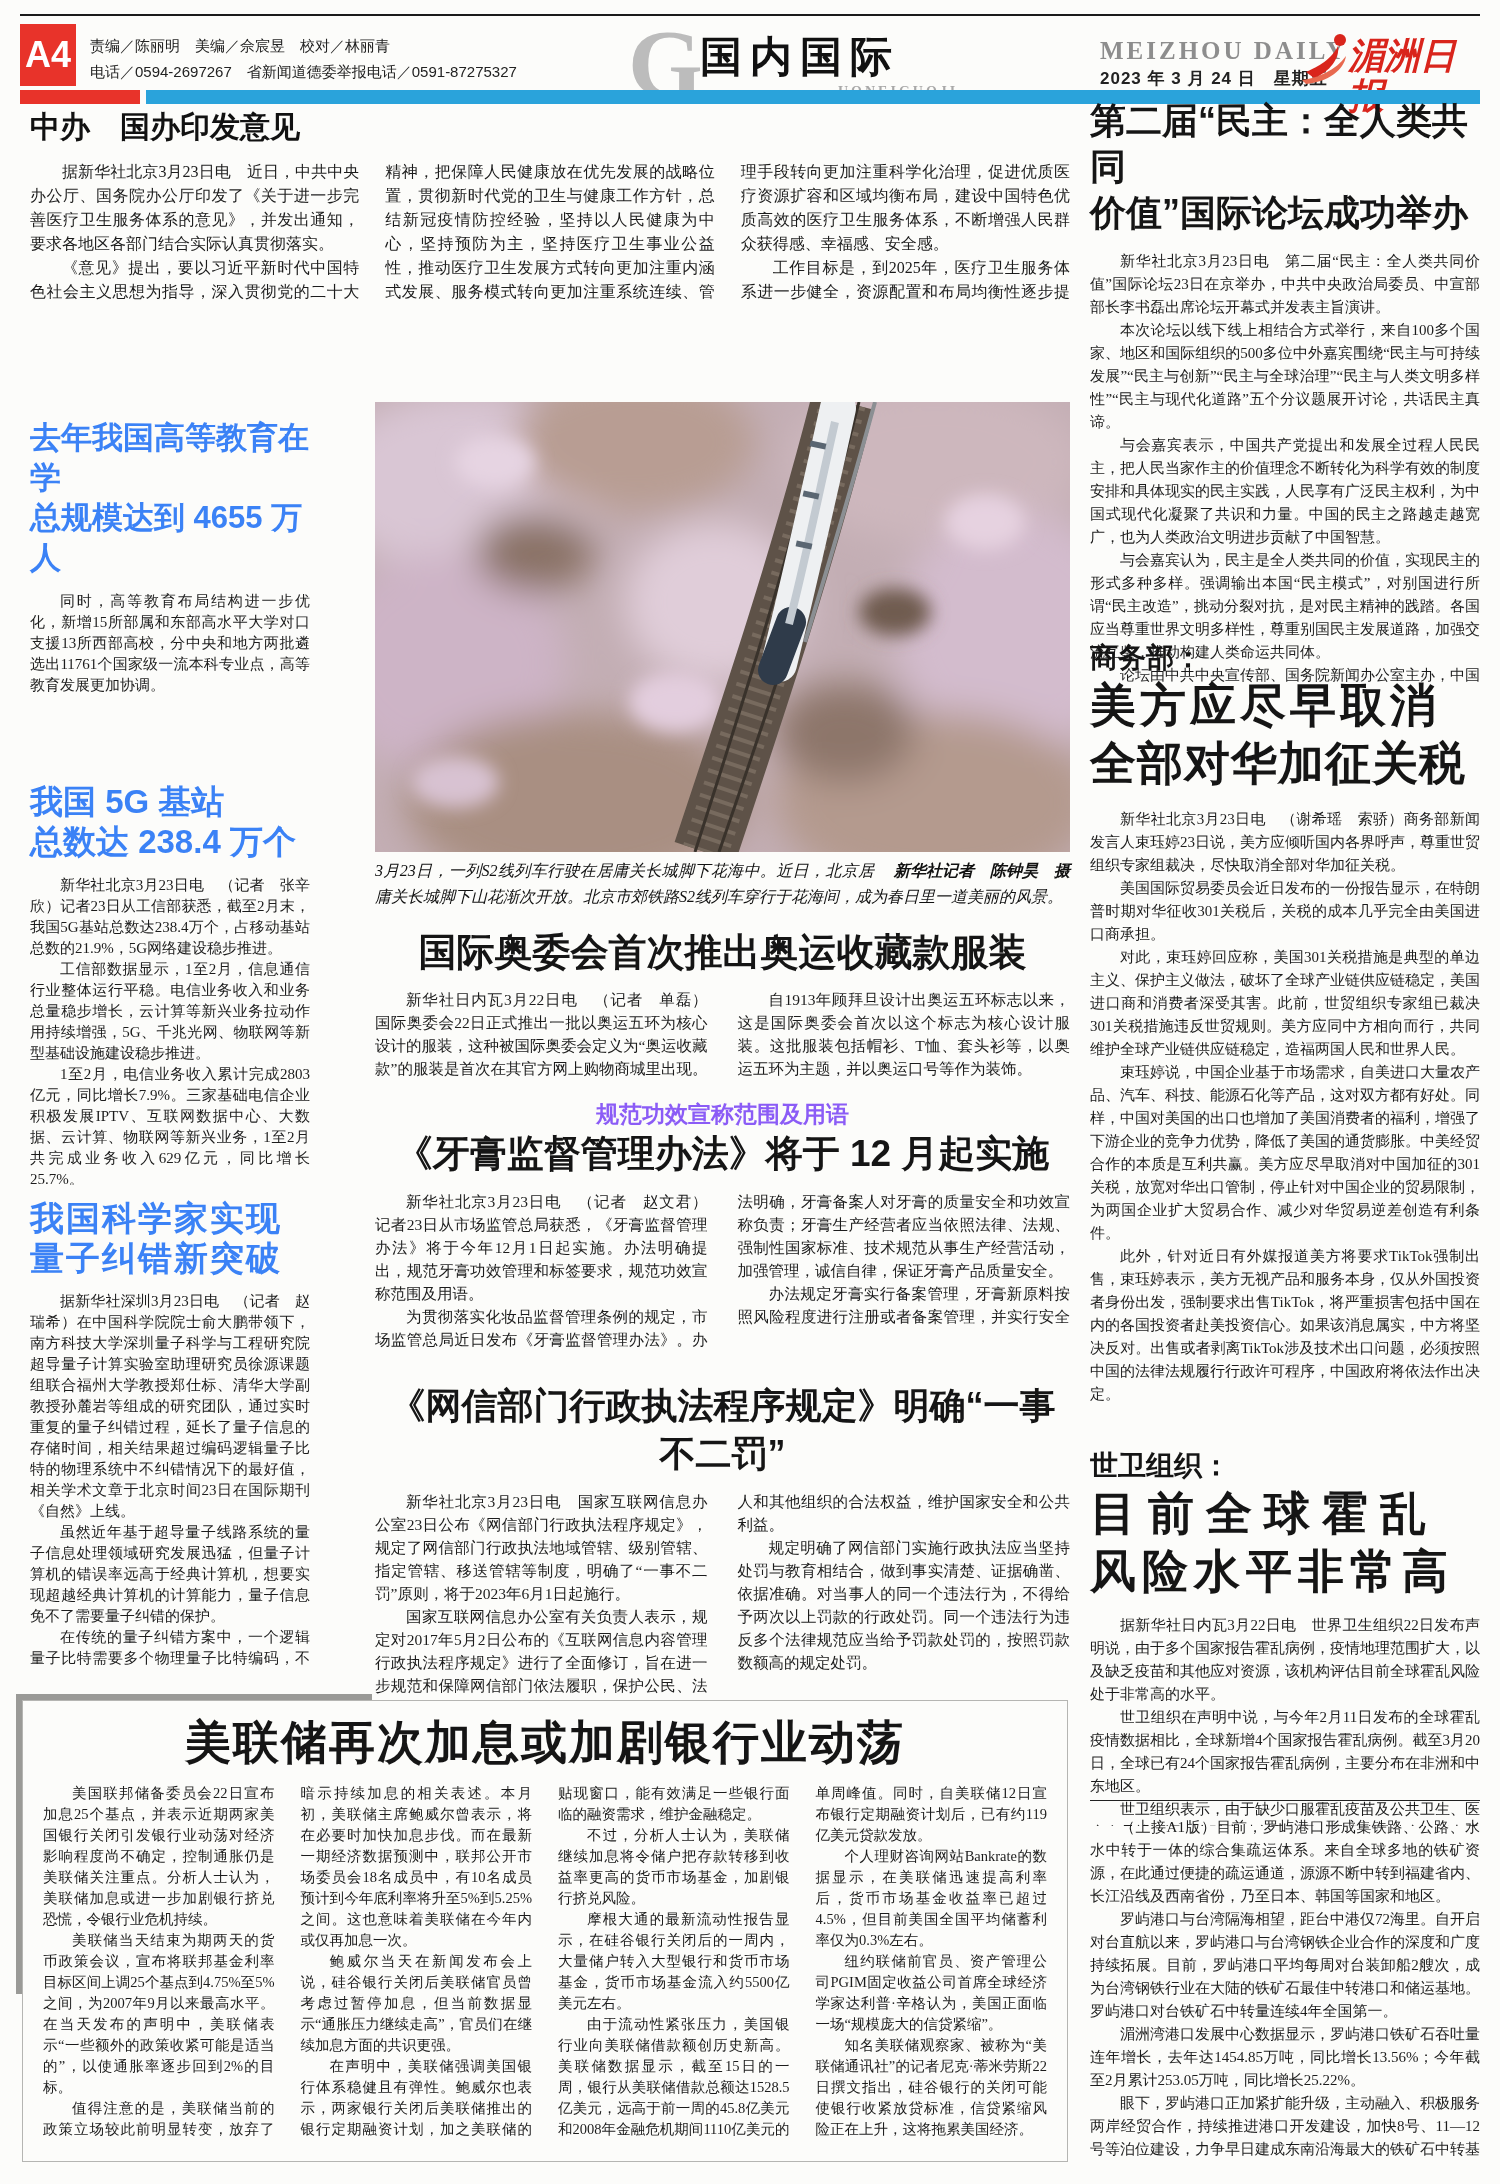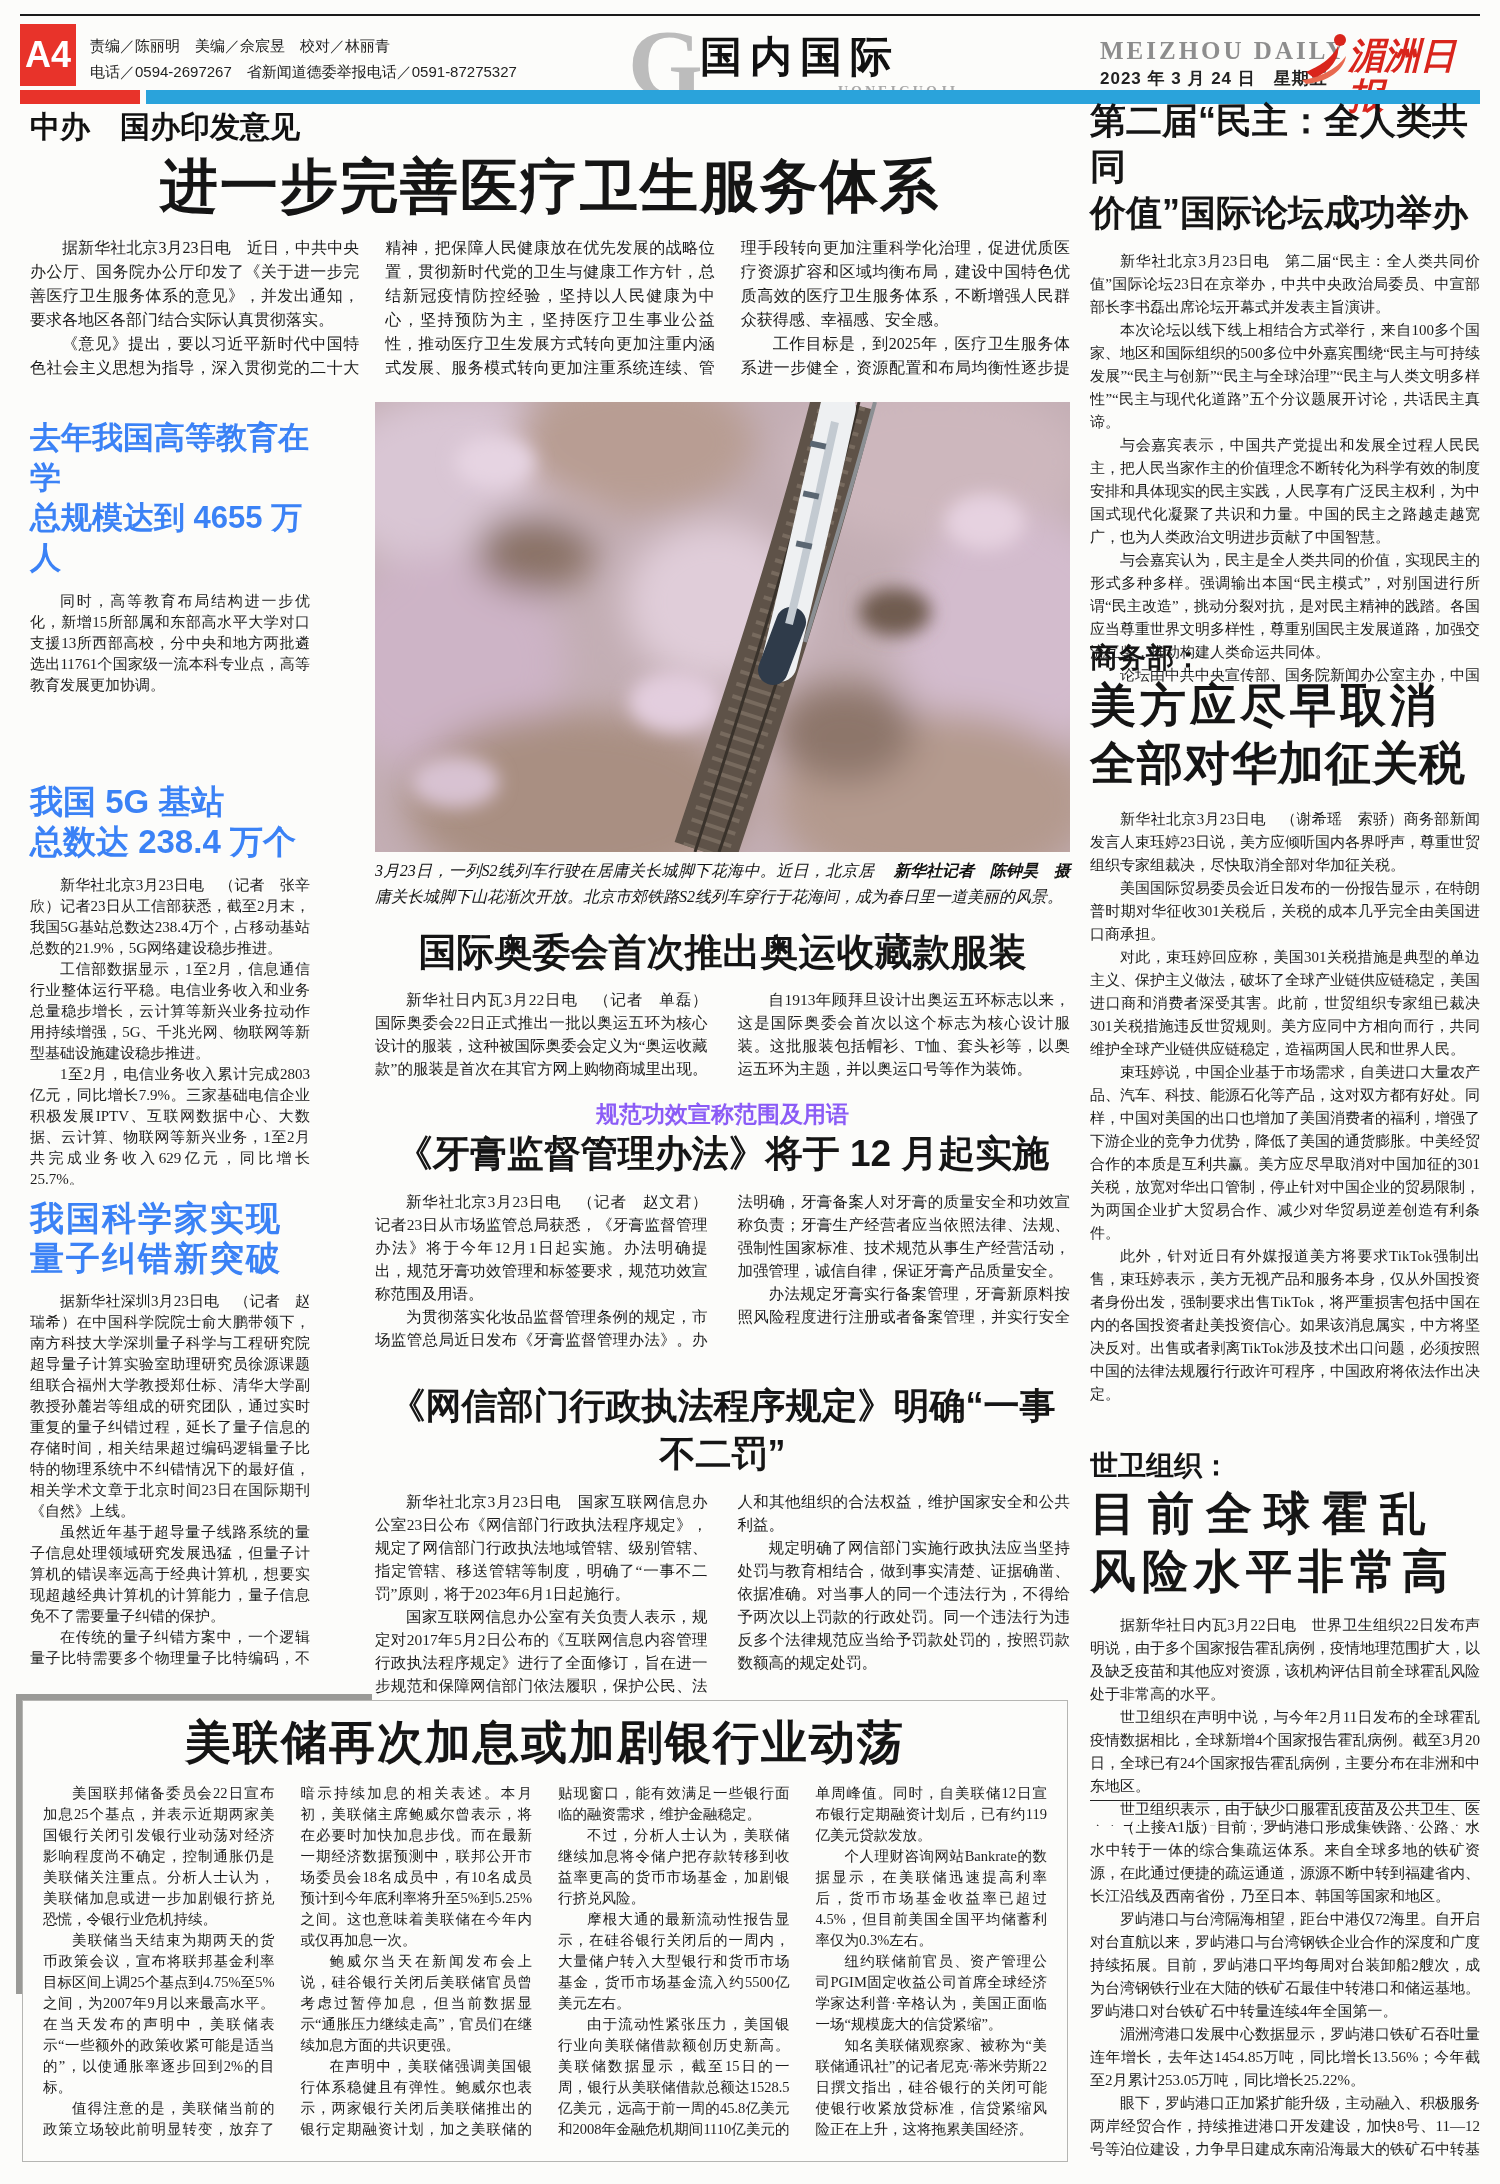--- a/index.html
+++ b/index.html
@@ -79,21 +79,20 @@
       <path d="M2 52 C18 50 36 42 46 28 C44 42 28 54 6 56 Z" fill="#e8694f"></path>
       <circle cx="40" cy="12" r="6" fill="#d9251c"></circle>
     </svg>
     <span class="logo-text">湄洲日报</span>
   </div>
   <div class="abs bar-red"></div>
   <div class="abs bar-blue"></div>
 
   <div class="abs ts">
     <div class="kicker">中办　国办印发意见</div>
-    <div class="ts-headline">进一步完善医疗卫生服务体系</div>
     <div class="ts-body body-cols">
         <p class="para">据新华社北京3月23日电　近日，中共中央办公厅、国务院办公厅印发了《关于进一步完善医疗卫生服务体系的意见》，并发出通知，要求各地区各部门结合实际认真贯彻落实。</p>
         <p class="para">《意见》提出，要以习近平新时代中国特色社会主义思想为指导，深入贯彻党的二十大精神，把保障人民健康放在优先发展的战略位置，贯彻新时代党的卫生与健康工作方针，总结新冠疫情防控经验，坚持以人民健康为中心，坚持预防为主，坚持医疗卫生事业公益性，推动医疗卫生发展方式转向更加注重内涵式发展、服务模式转向更加注重系统连续、管理手段转向更加注重科学化治理，促进优质医疗资源扩容和区域均衡布局，建设中国特色优质高效的医疗卫生服务体系，不断增强人民群众获得感、幸福感、安全感。</p>
         <p class="para">工作目标是，到2025年，医疗卫生服务体系进一步健全，资源配置和布局均衡性逐步提高，重大疾病防控、救治和应急处置能力明显增强，中西医发展更加协调，有序就医和诊疗体系建设取得积极成效。到2035年，形成与基本实现社会主义现代化相适应，体系完整、分工明确、功能互补、连续协同、运行高效、富有韧性的整合型医疗卫生服务体系，医疗卫生服务公平性、可及性和优质服务供给能力明显增强。</p>
       </div>
   </div>
 
   <div class="abs lart" style="top:418px;">
     <div class="l-headline">去年我国高等教育在学</div>
     <div class="l-headline">总规模达到 4655 万人</div>

